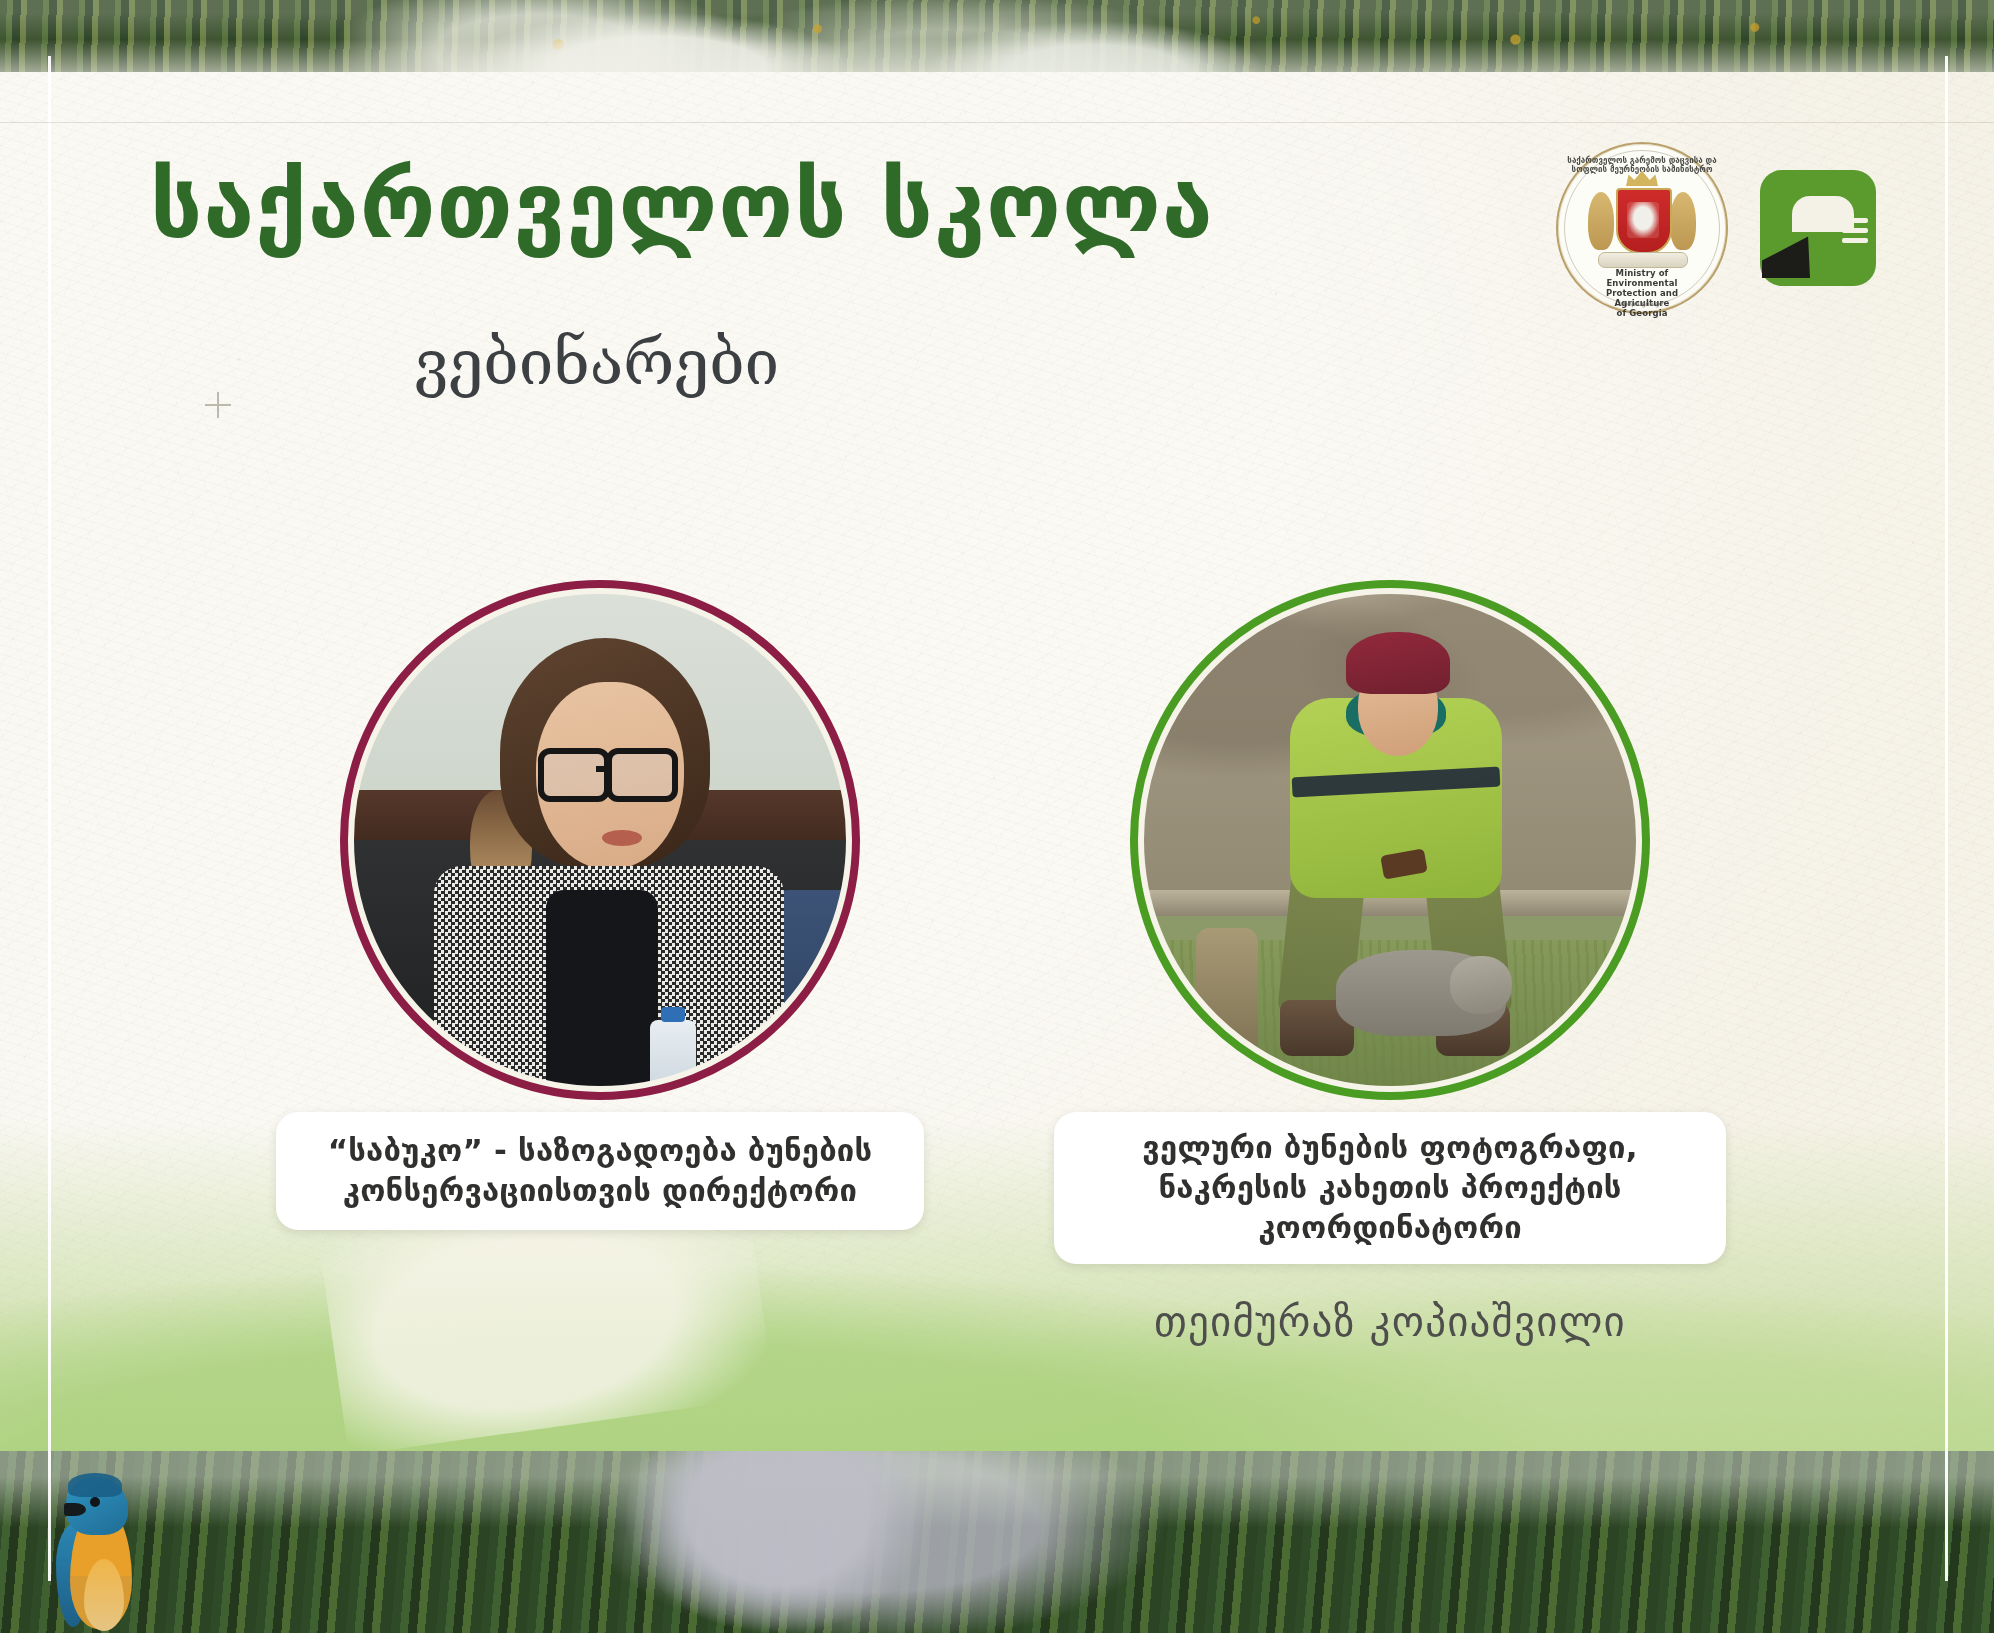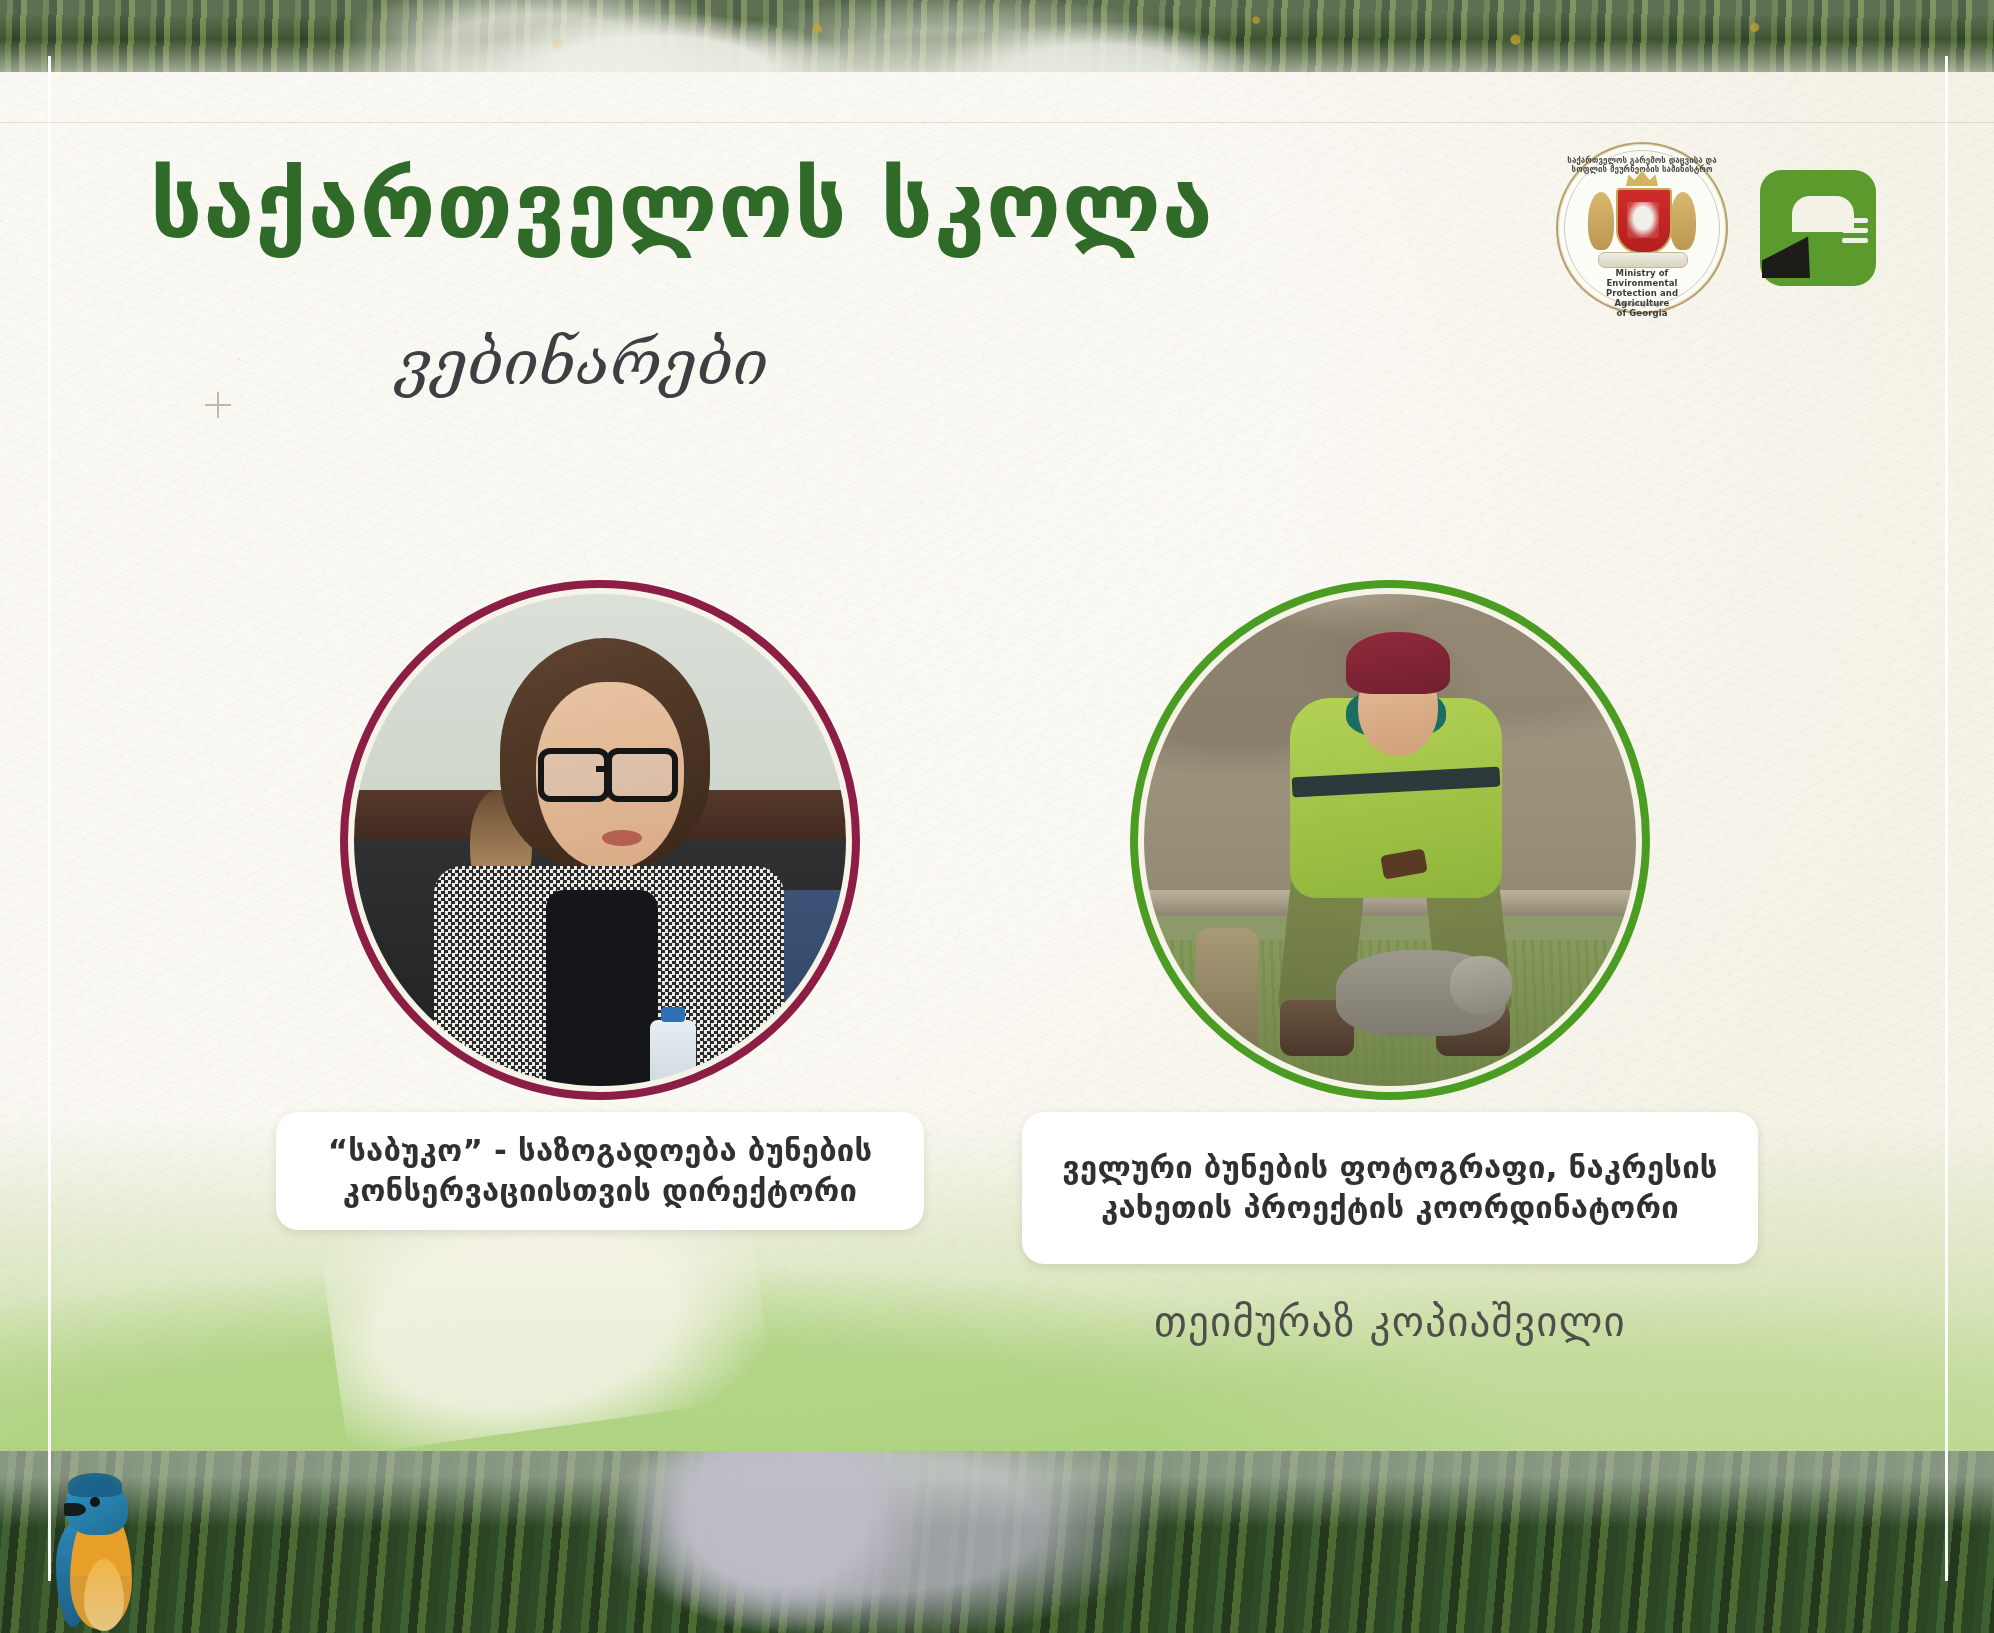--- a/index.html
+++ b/index.html
@@ -145,23 +145,23 @@
   .crosshair::after{left:12px;top:0;width:2px;height:26px;}
 
   
   .title{
     position:absolute;left:150px;top:160px;
     font-family:"DejaVu Sans","Liberation Sans",sans-serif;
     font-weight:700;font-size:92px;letter-spacing:1px;line-height:1;
     color:#2f6a29;white-space:nowrap;
   }
   .subtitle{
-    position:absolute;left:397px;top:332px;
+    position:absolute;left:414px;top:332px;
     font-family:"DejaVu Serif","Liberation Serif",serif;
-    font-style:italic;font-weight:400;font-size:62px;line-height:1;
+    font-weight:400;font-size:62px;line-height:1;
     color:#3c4043;white-space:nowrap;
   }
 
   
   .logos{position:absolute;right:118px;top:142px;display:flex;align-items:center;gap:32px;}
 
   .seal{position:relative;width:168px;height:168px;border-radius:50%;
     background:radial-gradient(circle at 50% 45%, #fdfdf8 0 62%, #f4f1e6 100%);
     border:2px solid #b9a06a;box-shadow:0 0 0 1px rgba(185,160,106,.35) inset;}
   .seal .ring-text{
@@ -365,21 +365,21 @@
   }
 
   
   .role{
     position:relative;margin:22px auto 0;width:648px;min-height:118px;
     background:#ffffff;border-radius:22px;
     box-shadow:0 3px 10px rgba(70,70,60,.14);
     display:flex;align-items:center;justify-content:center;
     padding:16px 26px;box-sizing:border-box;
   }
-  .role-right{width:736px;min-height:152px;}
+  .role-right{width:672px;min-height:152px;}
   .role span{
     font-family:"DejaVu Sans","Liberation Sans",sans-serif;
     font-weight:700;font-size:31px;line-height:1.28;color:#30302e;text-align:center;
     letter-spacing:.2px;
   }
   .speaker-name{
     margin:34px auto 0;text-align:center;
     font-family:"DejaVu Sans","Liberation Sans",sans-serif;
     font-weight:400;font-size:41px;color:#4e4e4c;letter-spacing:1.2px;
   }

